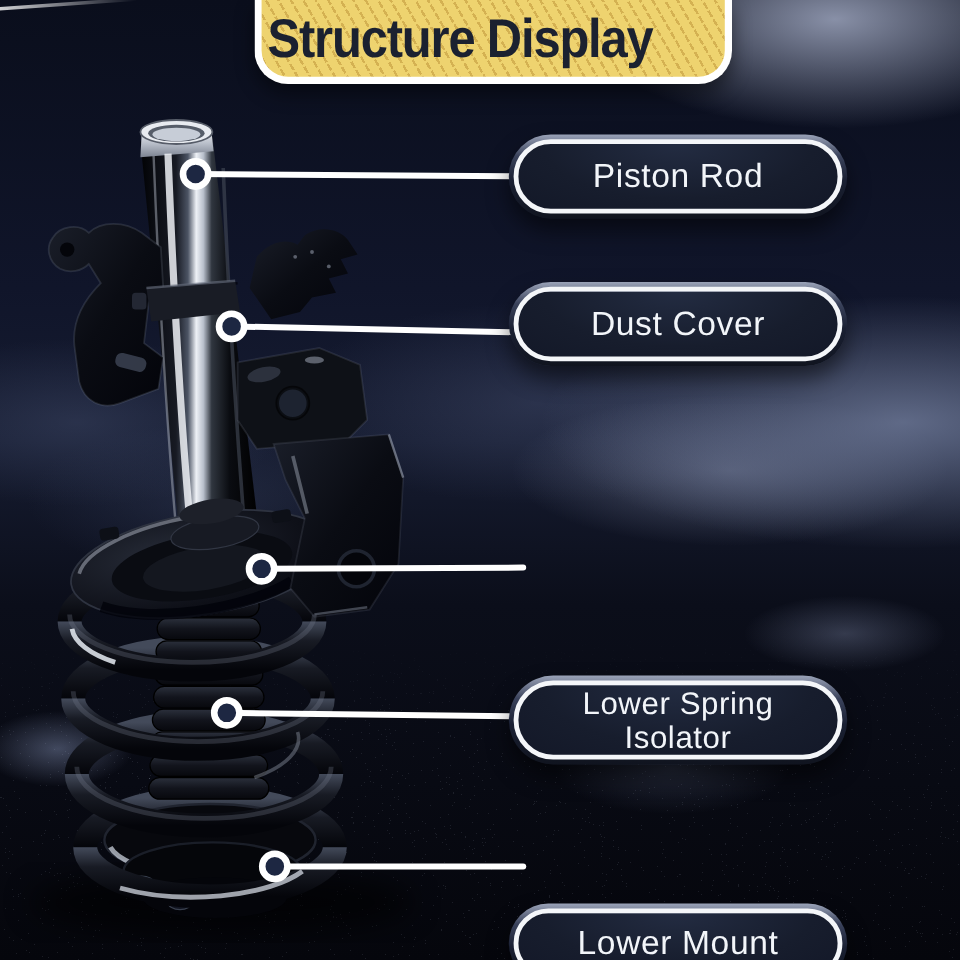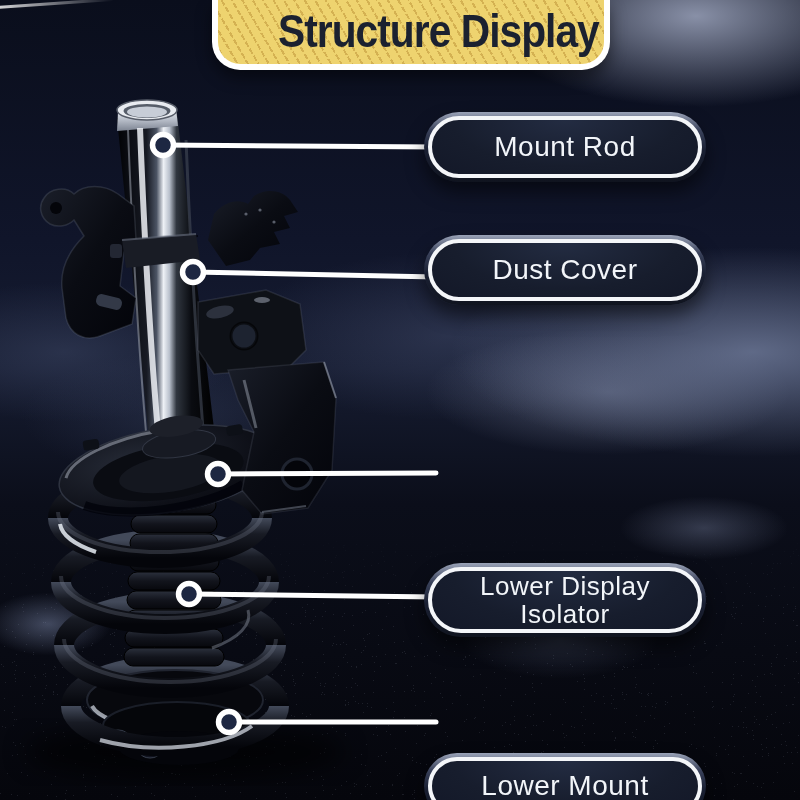--- a/index.html
+++ b/index.html
@@ -41,21 +41,21 @@
   #connectors{position:absolute;left:0;top:0;}
   
   #banner{
     position:absolute;left:212px;top:0;width:398px;height:70px;
     box-sizing:border-box;border:6px solid #ffffff;border-top:none;
     border-radius:0 0 28px 28px;
     background-color:#eed36f;
     background-image:
       repeating-linear-gradient(150deg,#eed36f 0 2px,rgba(238,211,111,0) 2px 8px),
       repeating-linear-gradient(60deg,rgba(170,122,34,0) 0 7px,rgba(170,122,34,.38) 7px 9px);
-    display:flex;align-items:center;justify-content:flex-end;
+    display:flex;align-items:center;justify-content:flex-start;
     box-shadow:0 8px 16px rgba(0,0,0,.45);
   }
   #banner h1{
     margin:0;font-size:42px;font-weight:bold;letter-spacing:-1px;
     color:#1b2130;transform:scale(.97,1.08);white-space:nowrap;
   }
   
   .pill{
     position:absolute;left:424px;width:282px;box-sizing:border-box;
     border-radius:40px;
@@ -262,25 +262,25 @@
       <line x1="229" y1="722" x2="436" y2="722" stroke="#ffffff" stroke-width="5" stroke-linecap="round"></line>
       <circle cx="229" cy="722" r="10.5" fill="#1d2742" stroke="#ffffff" stroke-width="5.5"></circle>
     </g>
   </svg>
 
   <header id="banner">
     <h1>Structure Display</h1>
   </header>
 
   <div class="pill" id="pill-1">
-    <div class="pill-inner">Mount Rod</div>
+    <div class="pill-inner">Piston Rod</div>
   </div>
   <div class="pill" id="pill-2">
     <div class="pill-inner">Dust Cover</div>
   </div>
   <div class="pill two-line" id="pill-4">
-    <div class="pill-inner">Lower Display Isolator</div>
+    <div class="pill-inner">Lower Spring Isolator</div>
   </div>
   <div class="pill" id="pill-5">
     <div class="pill-inner">Lower Mount</div>
   </div>
 
 </div>
 
 </body></html>

